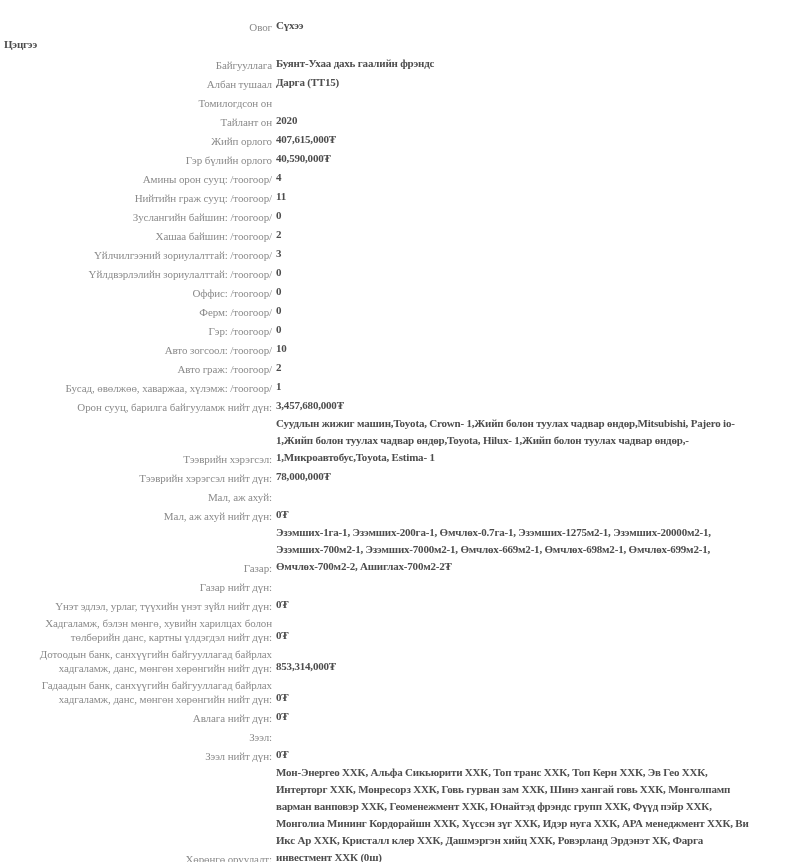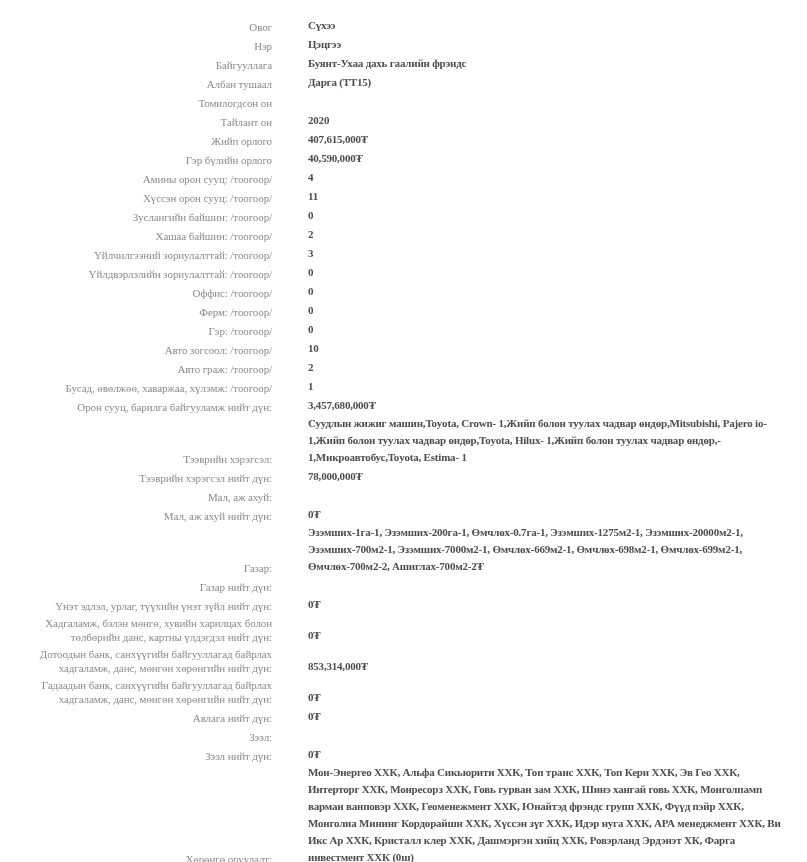--- a/index.html
+++ b/index.html
@@ -30,21 +30,21 @@
     width: 272px;
     flex: 0 0 272px;
     text-align: right;
     color: var(--label-color, #8b8b8b);
     font-size: 11px;
     line-height: 14px;
     padding-top: 2px;
     letter-spacing: -0.1px;
   }
   .value {
-    margin-left: 36px;
+    margin-left: 4px;
     width: 482px;
     flex: 0 1 482px;
     color: var(--value-color, #4d4d4d);
     font-size: 11px;
     font-weight: bold;
     line-height: 17px;
     letter-spacing: -0.2px;
     word-wrap: break-word;
   }
 </style>
@@ -52,21 +52,20 @@
 <body>
 
 <div class="page">
   <div class="form" id="form">
   <div class="row">
     <div class="label">Овог</div>
     <div class="value">Сүхээ</div>
   </div>
 
   <div class="row">
-    <div class="label">Нэр</div>
     <div class="value">Цэцгээ</div>
   </div>
 
   <div class="row">
     <div class="label">Байгууллага</div>
     <div class="value">Буянт-Ухаа дахь гаалийн фрэндс</div>
   </div>
 
   <div class="row">
     <div class="label">Албан тушаал</div>
@@ -92,21 +91,21 @@
     <div class="label">Гэр бүлийн орлого</div>
     <div class="value">40,590,000₮</div>
   </div>
 
   <div class="row">
     <div class="label">Амины орон сууц: /тоогоор/</div>
     <div class="value">4</div>
   </div>
 
   <div class="row">
-    <div class="label">Хүссэн орон сууц: /тоогоор/</div>
+    <div class="label">Нийтийн граж сууц: /тоогоор/</div>
     <div class="value">11</div>
   </div>
 
   <div class="row">
     <div class="label">Зуслангийн байшин: /тоогоор/</div>
     <div class="value">0</div>
   </div>
 
   <div class="row">
     <div class="label">Хашаа байшин: /тоогоор/</div>

